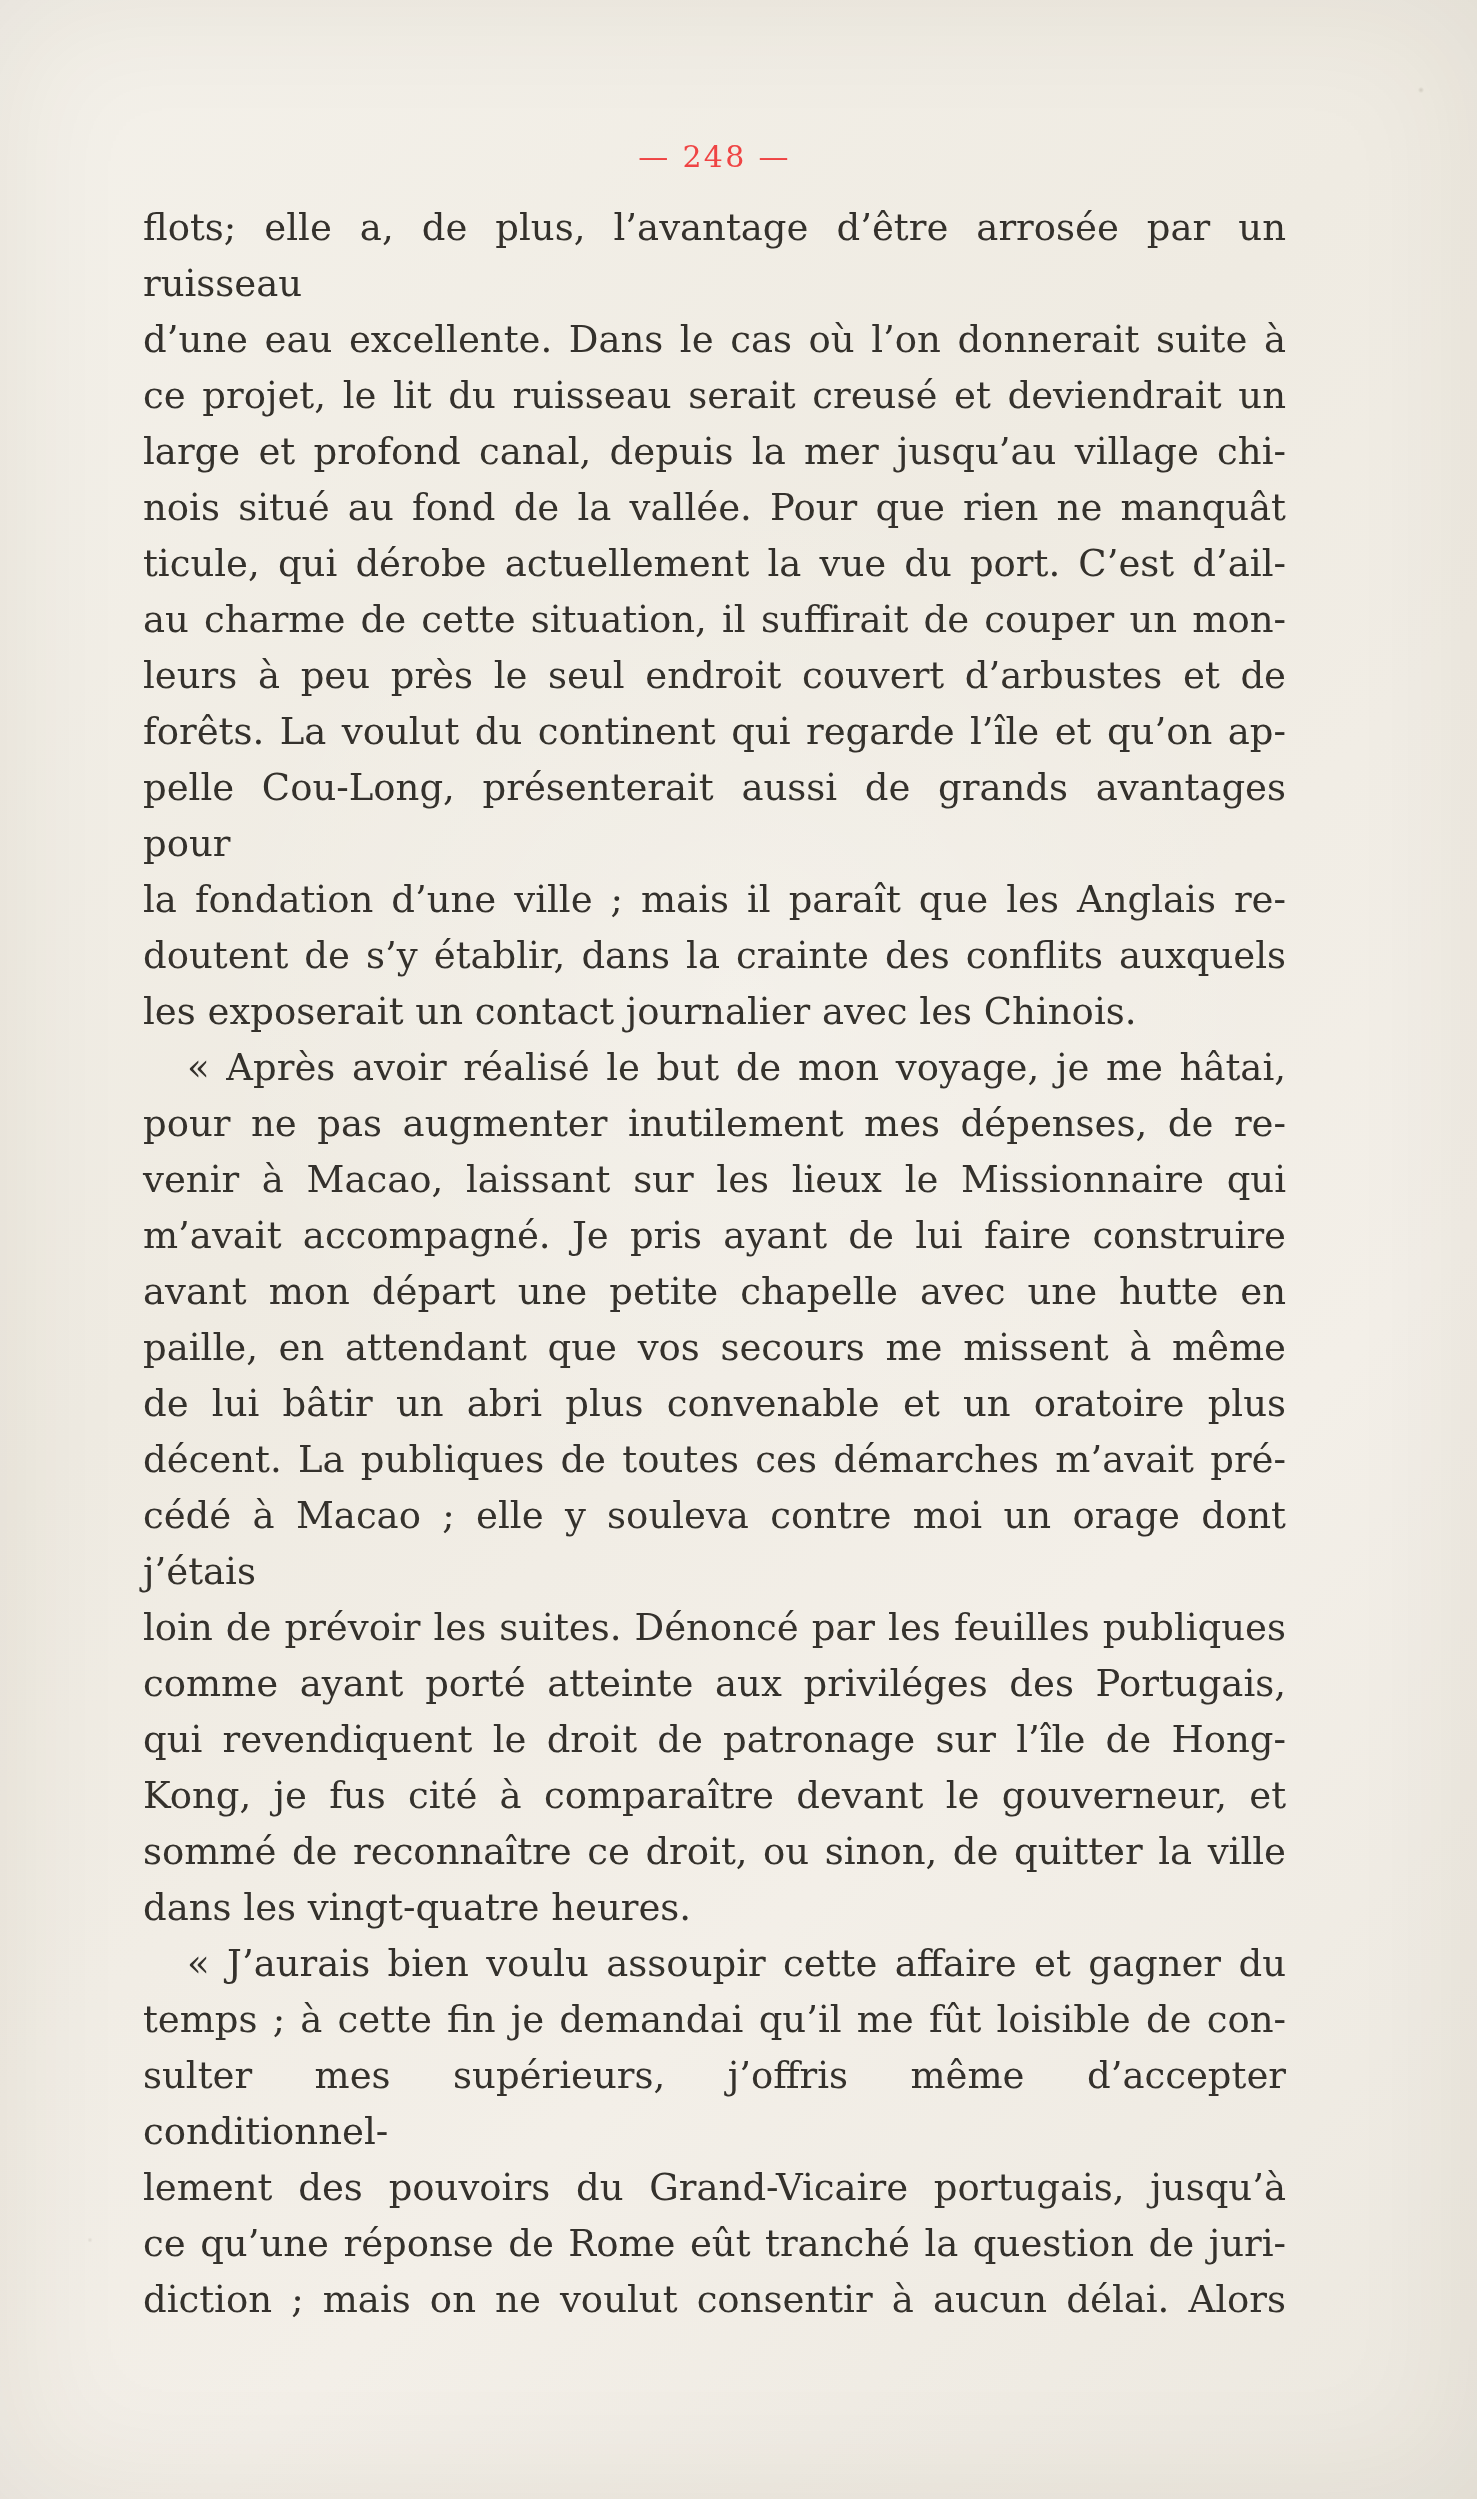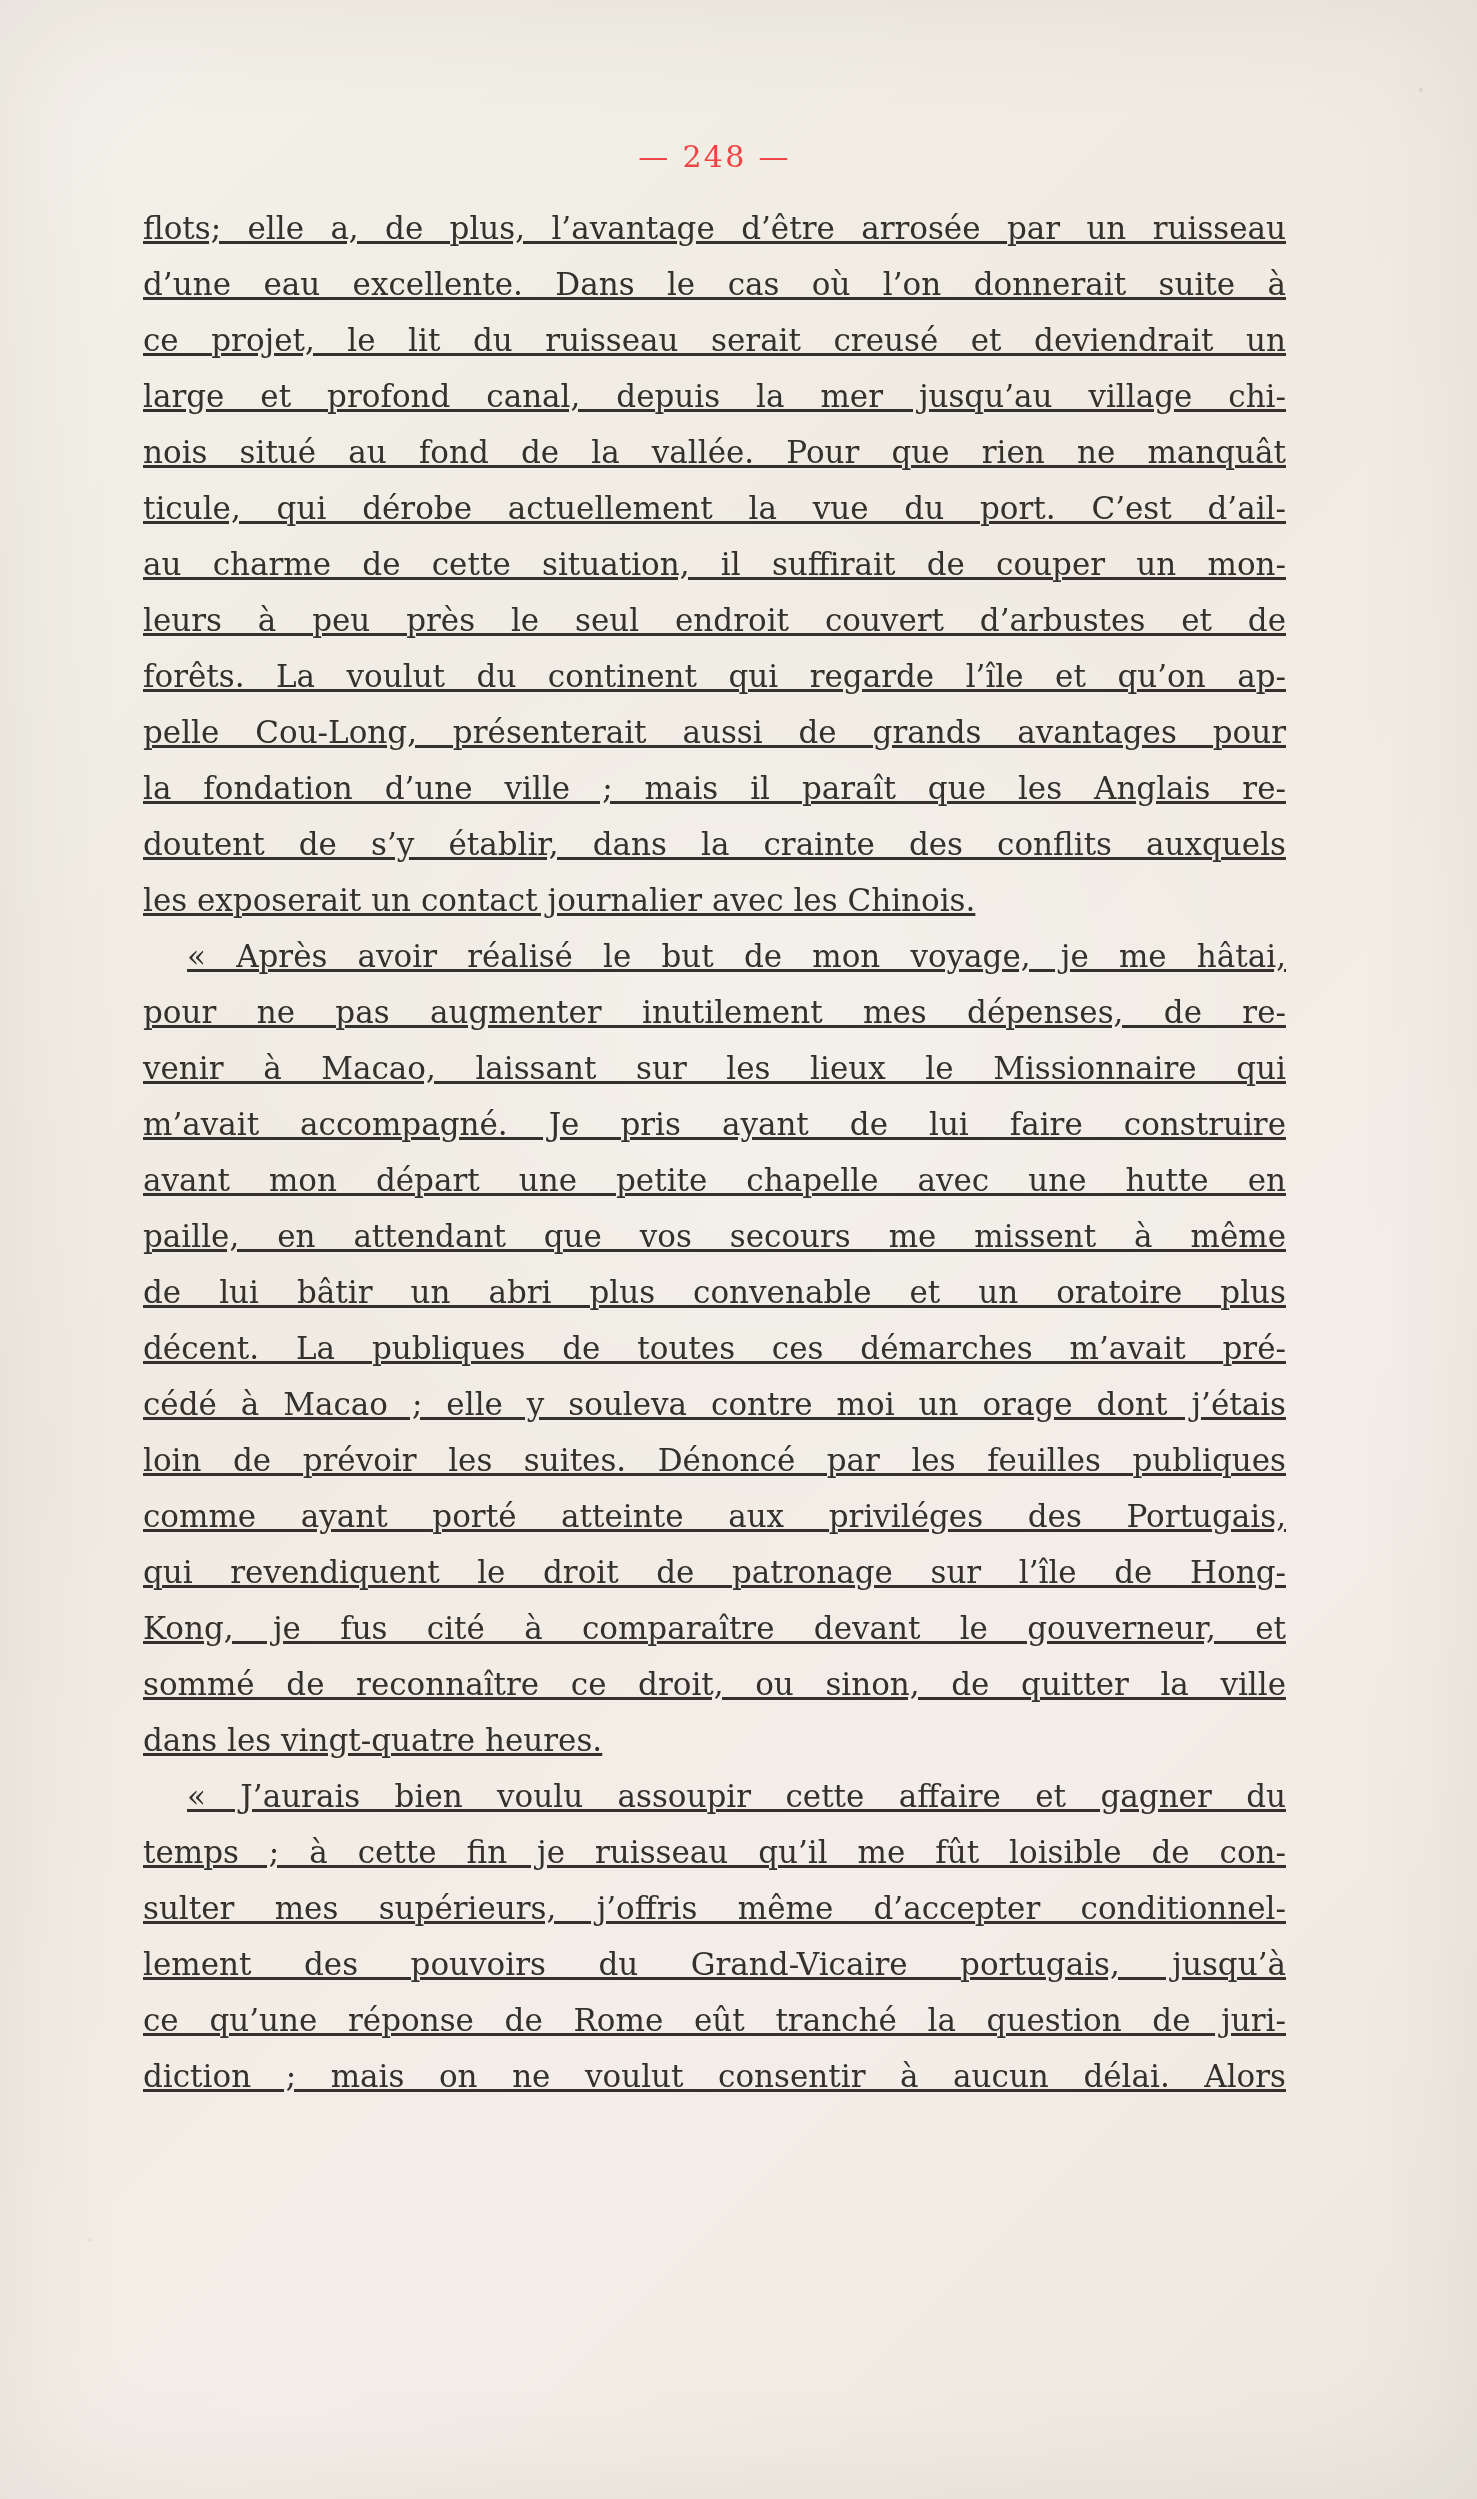--- a/index.html
+++ b/index.html
@@ -30,26 +30,25 @@
   .page-number {
     text-align: center;
     font-size: 30px;
     letter-spacing: 2.3px;
     color: #ef4444;
     margin-bottom: 25.6px;
   }
   .text-block { width: 100%; }
   .para { margin: 0; }
   .line {
-    font-size: 31px;
+    font-size: 37px;
     line-height: 56px;
     text-align: justify;
     text-align-last: justify;
     white-space: normal;
-    text-decoration: underline;
   }
   .line.last {
     text-align-last: left;
   }
   .para.indent .line:first-child {
     text-indent: 44px;
   }
 </style>
 </head>
 <body>
@@ -86,21 +85,21 @@
         <div class="line">cédé à Macao ; elle y souleva contre moi un orage dont j’étais</div>
         <div class="line">loin de prévoir les suites. Dénoncé par les feuilles publiques</div>
         <div class="line">comme ayant porté atteinte aux priviléges des Portugais,</div>
         <div class="line">qui revendiquent le droit de patronage sur l’île de Hong-</div>
         <div class="line">Kong, je fus cité à comparaître devant le gouverneur, et</div>
         <div class="line">sommé de reconnaître ce droit, ou sinon, de quitter la ville</div>
         <div class="line last">dans les vingt-quatre heures.</div>
       </div>
       <div class="para indent">
         <div class="line">« J’aurais bien voulu assoupir cette affaire et gagner du</div>
-        <div class="line">temps ; à cette fin je ruisseau qu’il me fût loisible de con-</div>
+        <div class="line">temps ; à cette fin je demandai qu’il me fût loisible de con-</div>
         <div class="line">sulter mes supérieurs, j’offris même d’accepter conditionnel-</div>
         <div class="line">lement des pouvoirs du Grand-Vicaire portugais, jusqu’à</div>
         <div class="line">ce qu’une réponse de Rome eût tranché la question de juri-</div>
         <div class="line">diction ; mais on ne voulut consentir à aucun délai. Alors</div>
       </div>
     </div>
 </div>
 
 
 </body></html>

